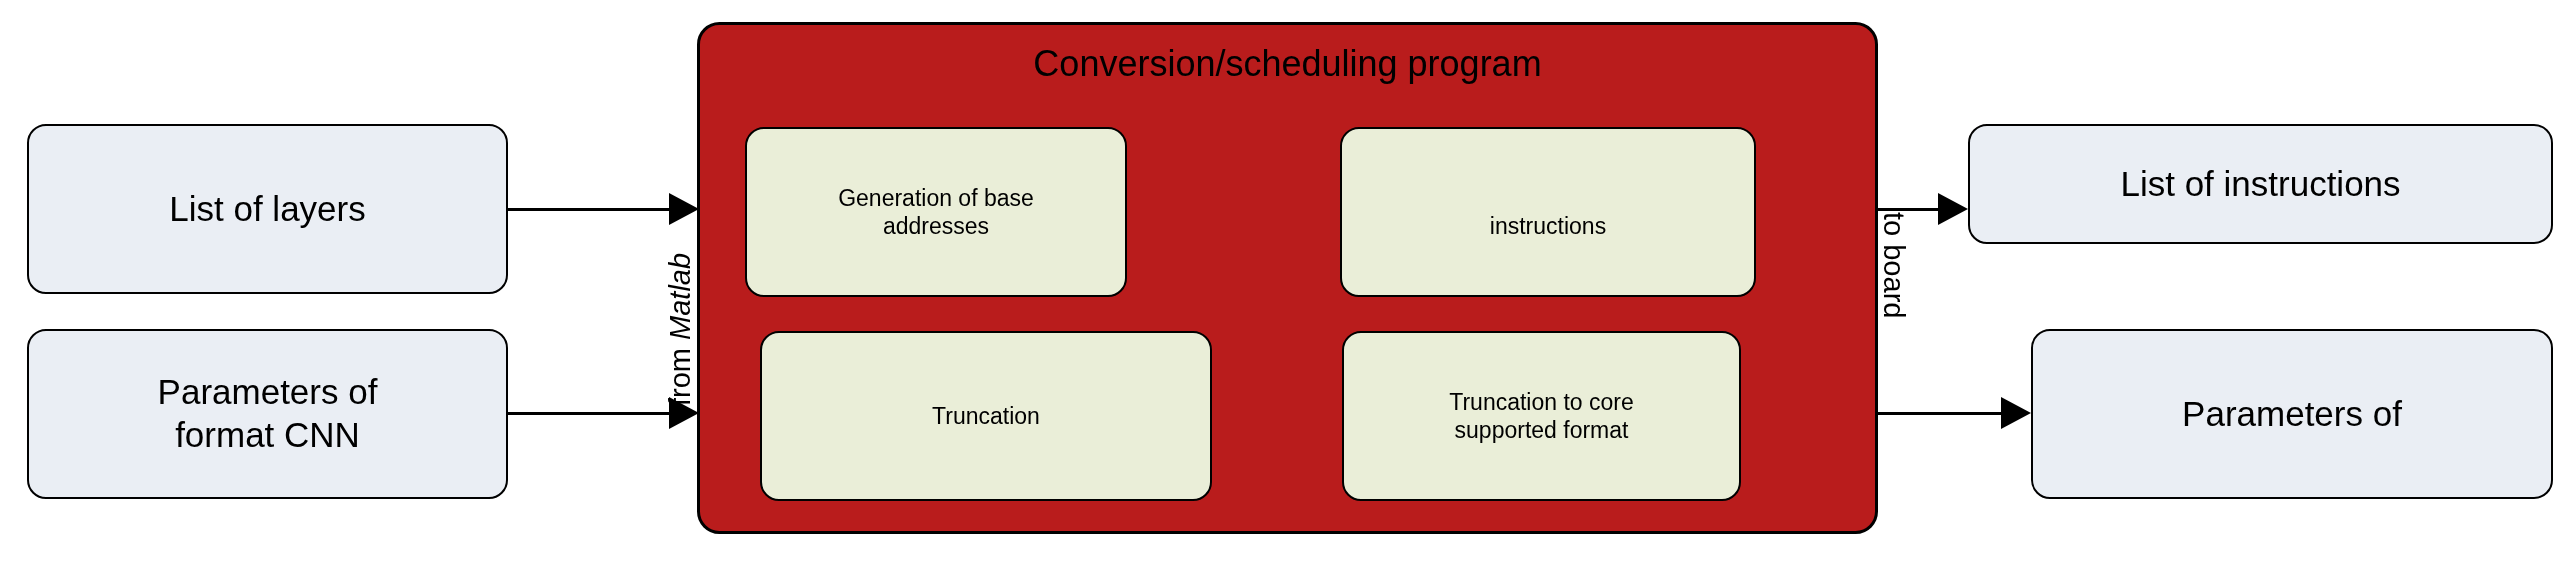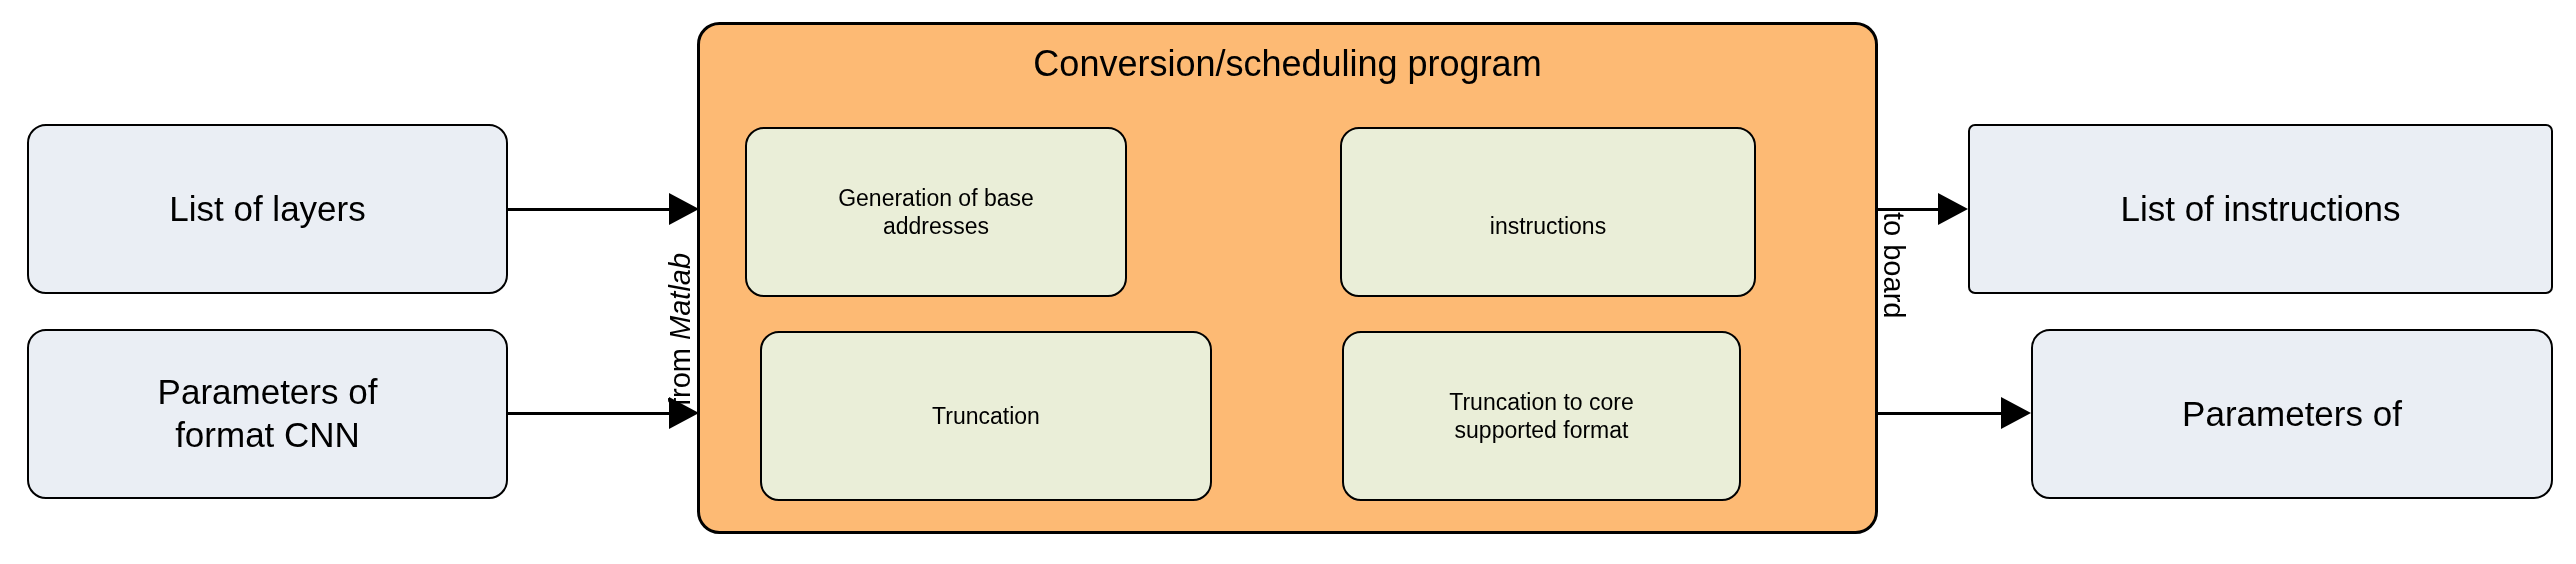--- a/index.html
+++ b/index.html
@@ -40,39 +40,39 @@
   }
 
   
   #program-container {
     position: absolute;
     left: 697px;
     top: 22.4px;
     width: 1181px;
     height: 512px;
     box-sizing: border-box;
-    background: #fdba74;
+    background: #b91c1c;
     border: 3.5px solid #000000;
     border-radius: 22.4px;
   }
   #program-title {
     position: absolute;
     left: 0;
     top: 19px;
     width: 100%;
     text-align: center;
     font-size: 36px;
     color: #000000;
     line-height: 1.1;
   }
 
   
   #node-list-of-layers        { left: 27px;   top: 124px; width: 481px; height: 170px; }
   #node-params-trained-cnn    { left: 27px;   top: 329px; width: 481px; height: 170px; }
-  #node-list-of-instructions  { left: 1968px; top: 124px; width: 585px; height: 170px; border-radius: 7px; }
+  #node-list-of-instructions  { left: 1968px; top: 124px; width: 585px; height: 120px; }
   #node-params-modified-cnn   { left: 2031px; top: 329px; width: 522px; height: 170px; }
 
   #node-gen-base-addresses    { left: 45px;   top: 102px; width: 382px; height: 170px; }
   #node-truncation            { left: 60px;   top: 306px; width: 452px; height: 170px; }
   #node-scheduling-instr      { left: 640px;  top: 102px; width: 416px; height: 170px; }
   #node-conversion-core       { left: 642px;  top: 306px; width: 399px; height: 170px; }
 
   
   .conn-line {
     position: absolute;

